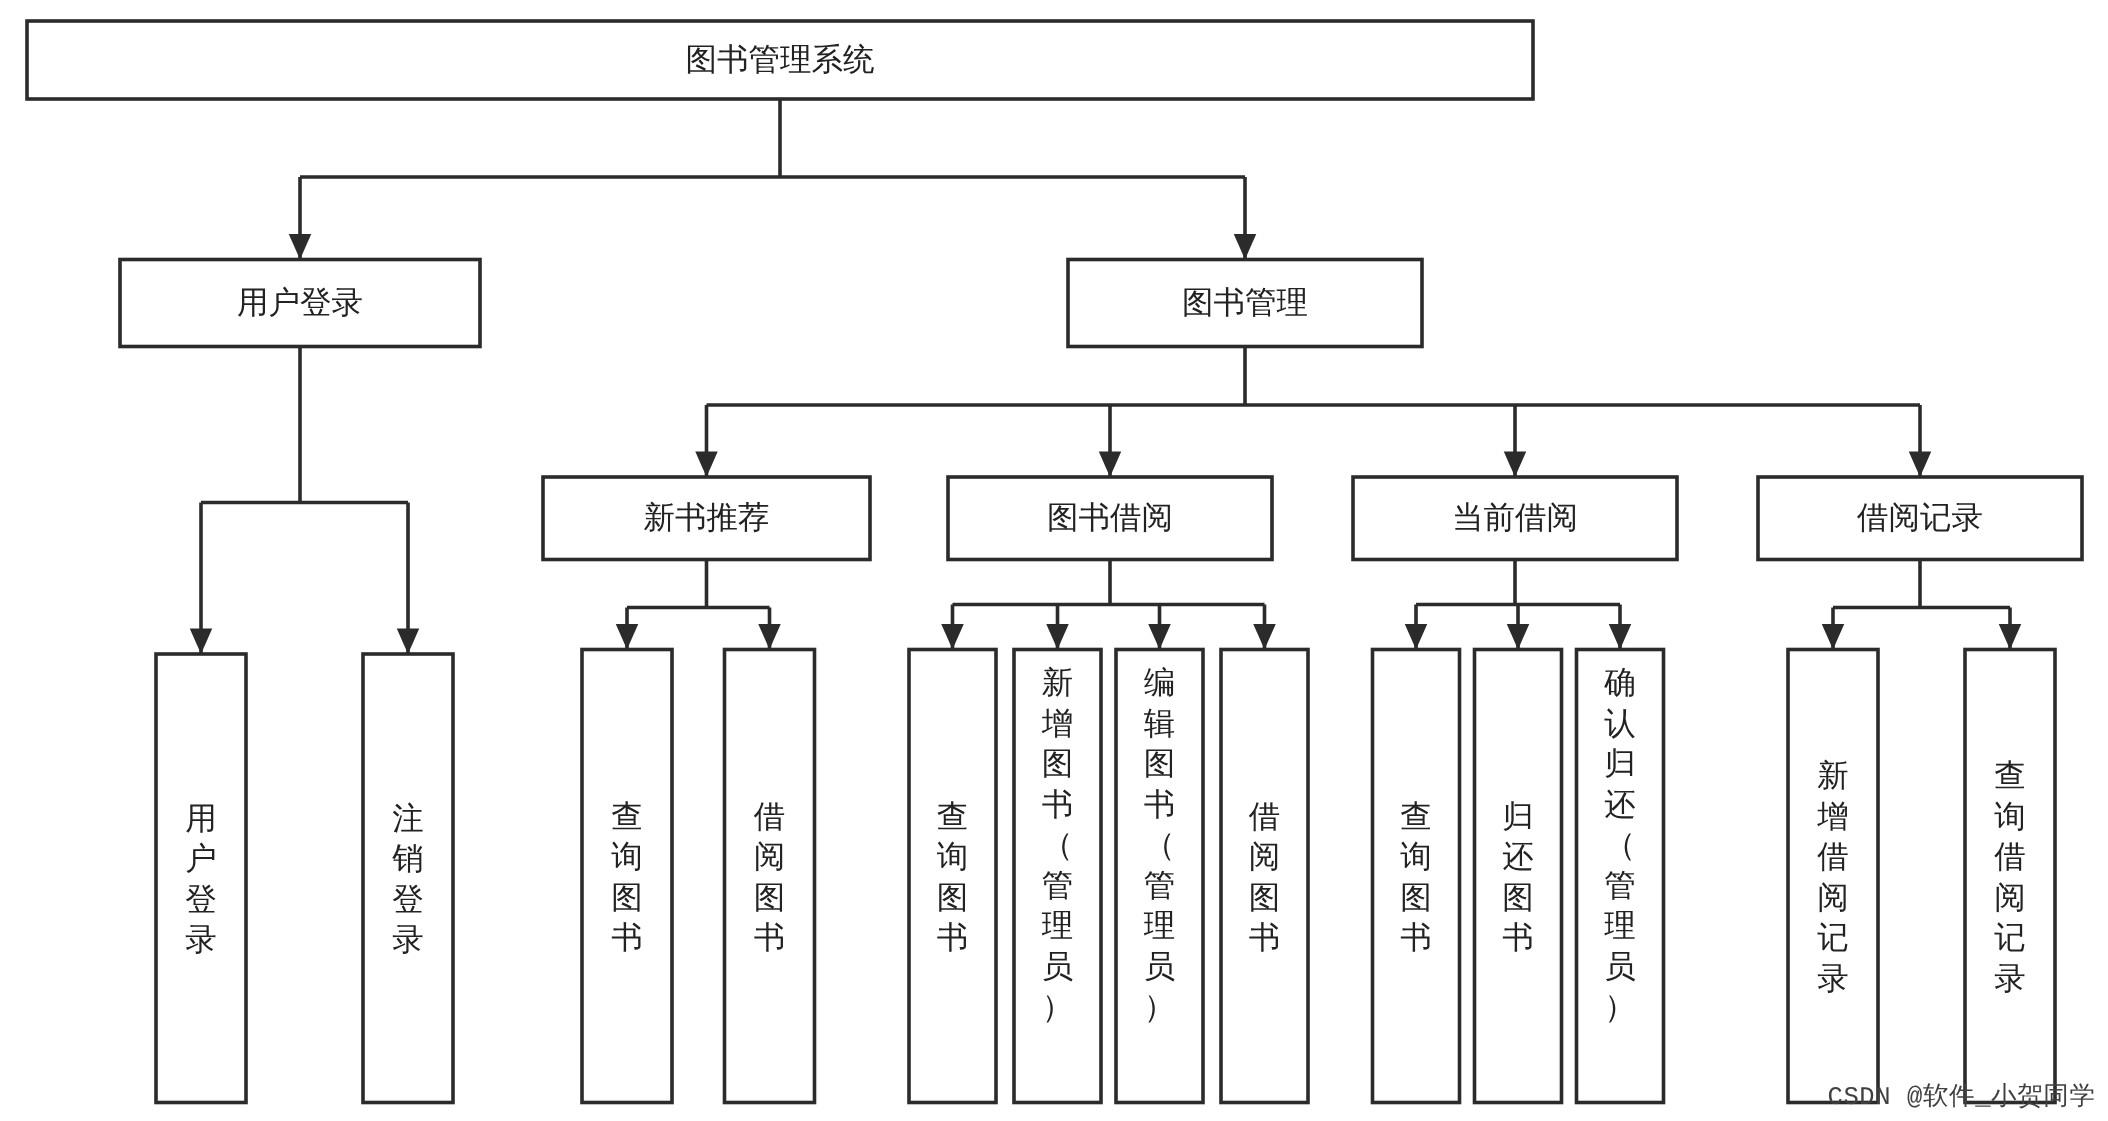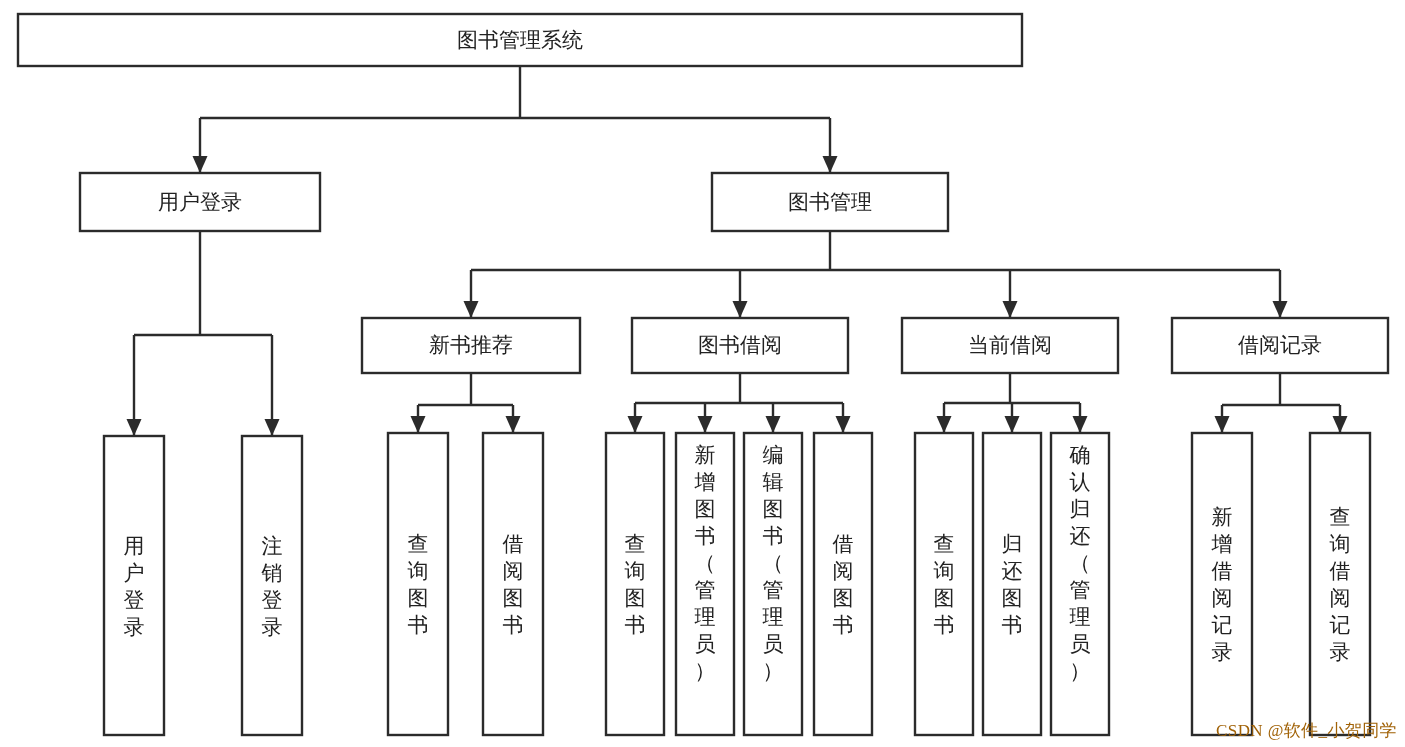--- a/index.html
+++ b/index.html
@@ -54,23 +54,23 @@
   .node-label-v {
     font-family: "Liberation Sans", "DejaVu Sans", sans-serif;
     font-size: 21px;
     fill: #222222;
     text-anchor: middle;
   }
   .watermark {
     position: absolute;
     right: 8px;
     bottom: 5px;
-    font-family: Liberation Serif, serif;
+    font-family: Liberation Mono, monospace;
     font-size: 17px;
-    color: #a16207;
+    color: #404040;
     letter-spacing: 0.4px;
     white-space: nowrap;
     user-select: none;
     margin-top: 20px;
   }
 </style>
 </head>
 <body>
 
 <div id="diagram-root">

